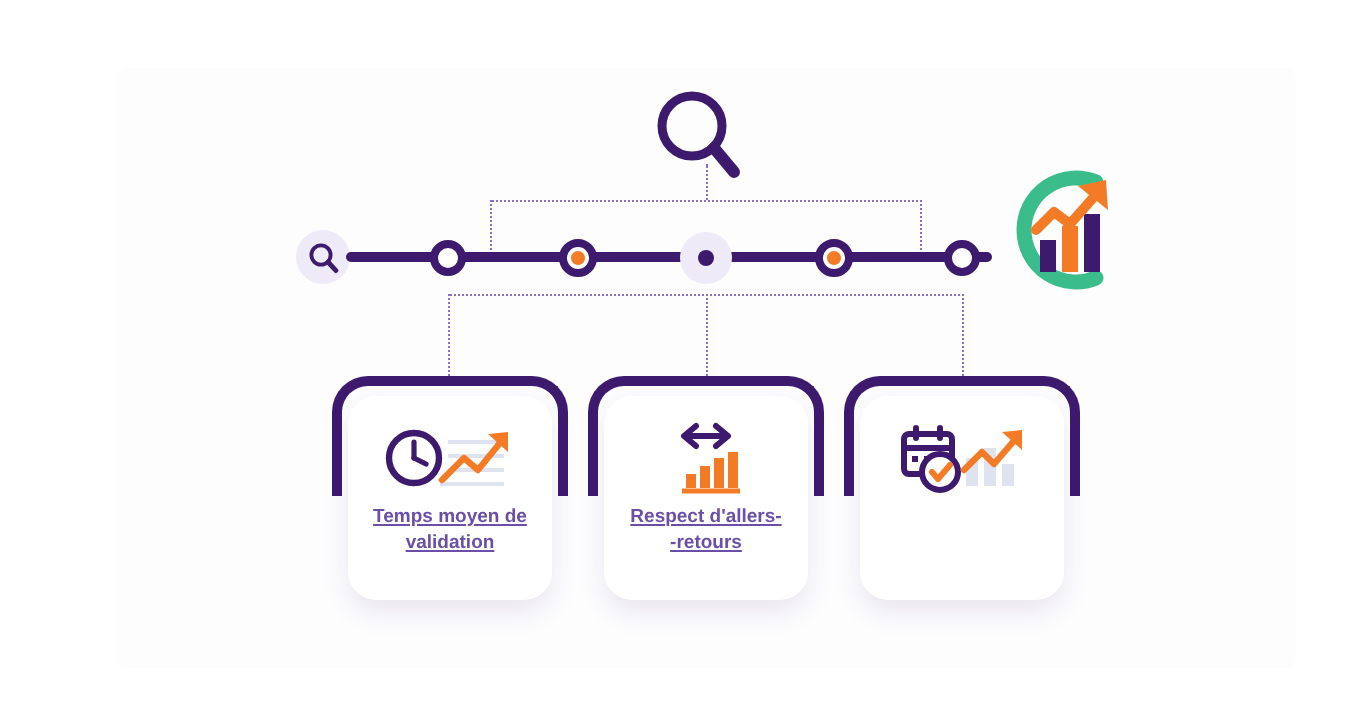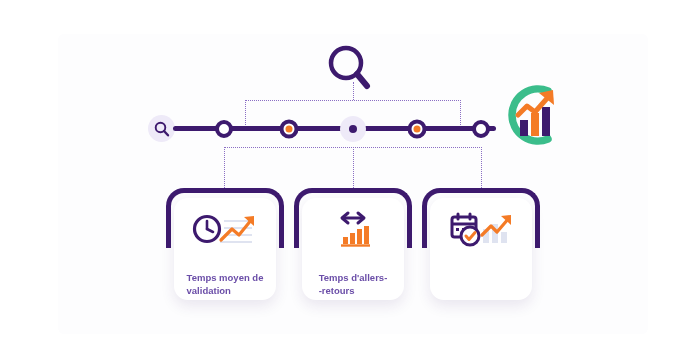--- a/index.html
+++ b/index.html
@@ -127,28 +127,29 @@
     align-items: center;
   }
   .card-icon {
     margin-top: 12px;
     height: 38px;
     display: flex;
     align-items: center;
     justify-content: center;
   }
   .card-label {
-    margin-top: 23px;
-    text-align: left;
+    margin-top: 4px;
+    text-align: center;
     font-size: 9.5px;
     line-height: 13px;
     color: #6b4ea8;
     font-weight: bold;
     padding: 0 6px;
     white-space: pre-line;
+    text-decoration: underline;
   }
 
   
   .top-magnifier {
     position: absolute;
     left: 326px;
     top: 44px;
   }
   
   .right-logo {
@@ -273,21 +274,21 @@
           <polyline points="15,3 9,8 15,13" fill="none" stroke="#3d1a6e" stroke-width="3" stroke-linejoin="round" stroke-linecap="round"></polyline>
           <polyline points="25,3 31,8 25,13" fill="none" stroke="#3d1a6e" stroke-width="3" stroke-linejoin="round" stroke-linecap="round"></polyline>
 
           <rect x="10" y="27" width="5" height="7" fill="#f47b26"></rect>
           <rect x="17" y="23" width="5" height="11" fill="#f47b26"></rect>
           <rect x="24" y="19" width="5" height="15" fill="#f47b26"></rect>
           <rect x="31" y="16" width="5" height="18" fill="#f47b26"></rect>
           <line x1="8" y1="35.5" x2="37" y2="35.5" stroke="#f47b26" stroke-width="2.4"></line>
         </svg>
       </div>
-      <div class="card-label">Temps d'allers-
+      <div class="card-label">Respect d'allers-
 -retours</div>
     </div>
   </div>
 
   <div class="card-group" style="left:422px; top:188px;">
     <div class="card-frame"></div>
     <div class="card-body">
       <div class="card-icon">
         <svg width="72" height="36" viewBox="0 0 72 36">
 

